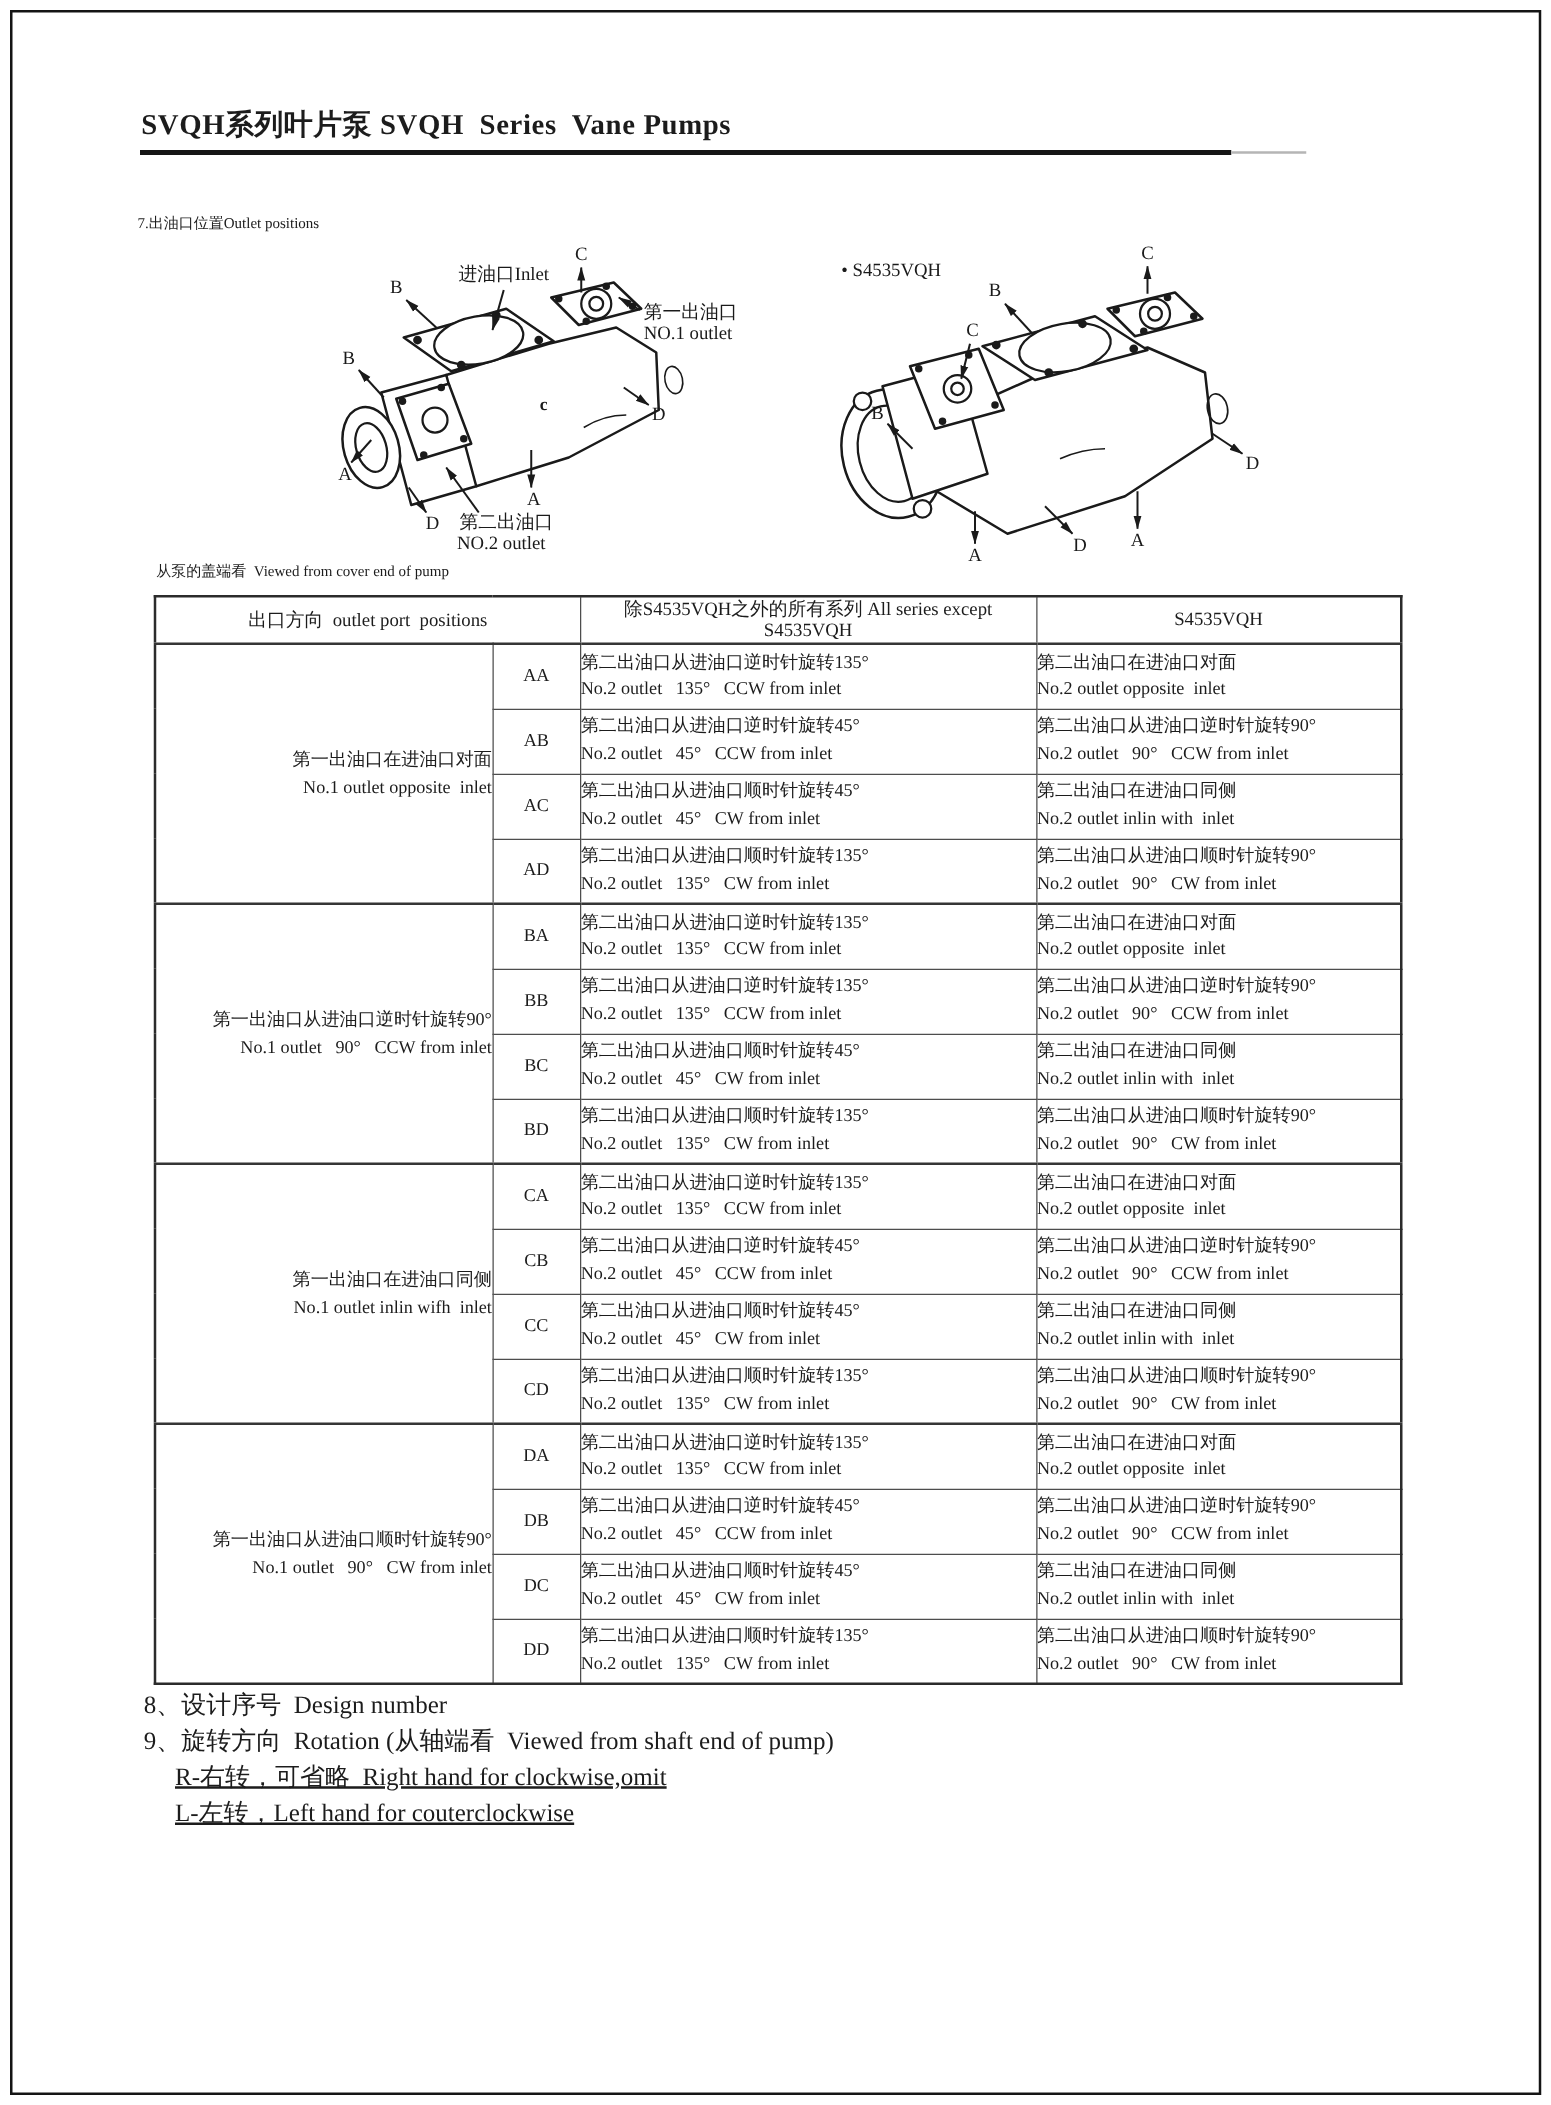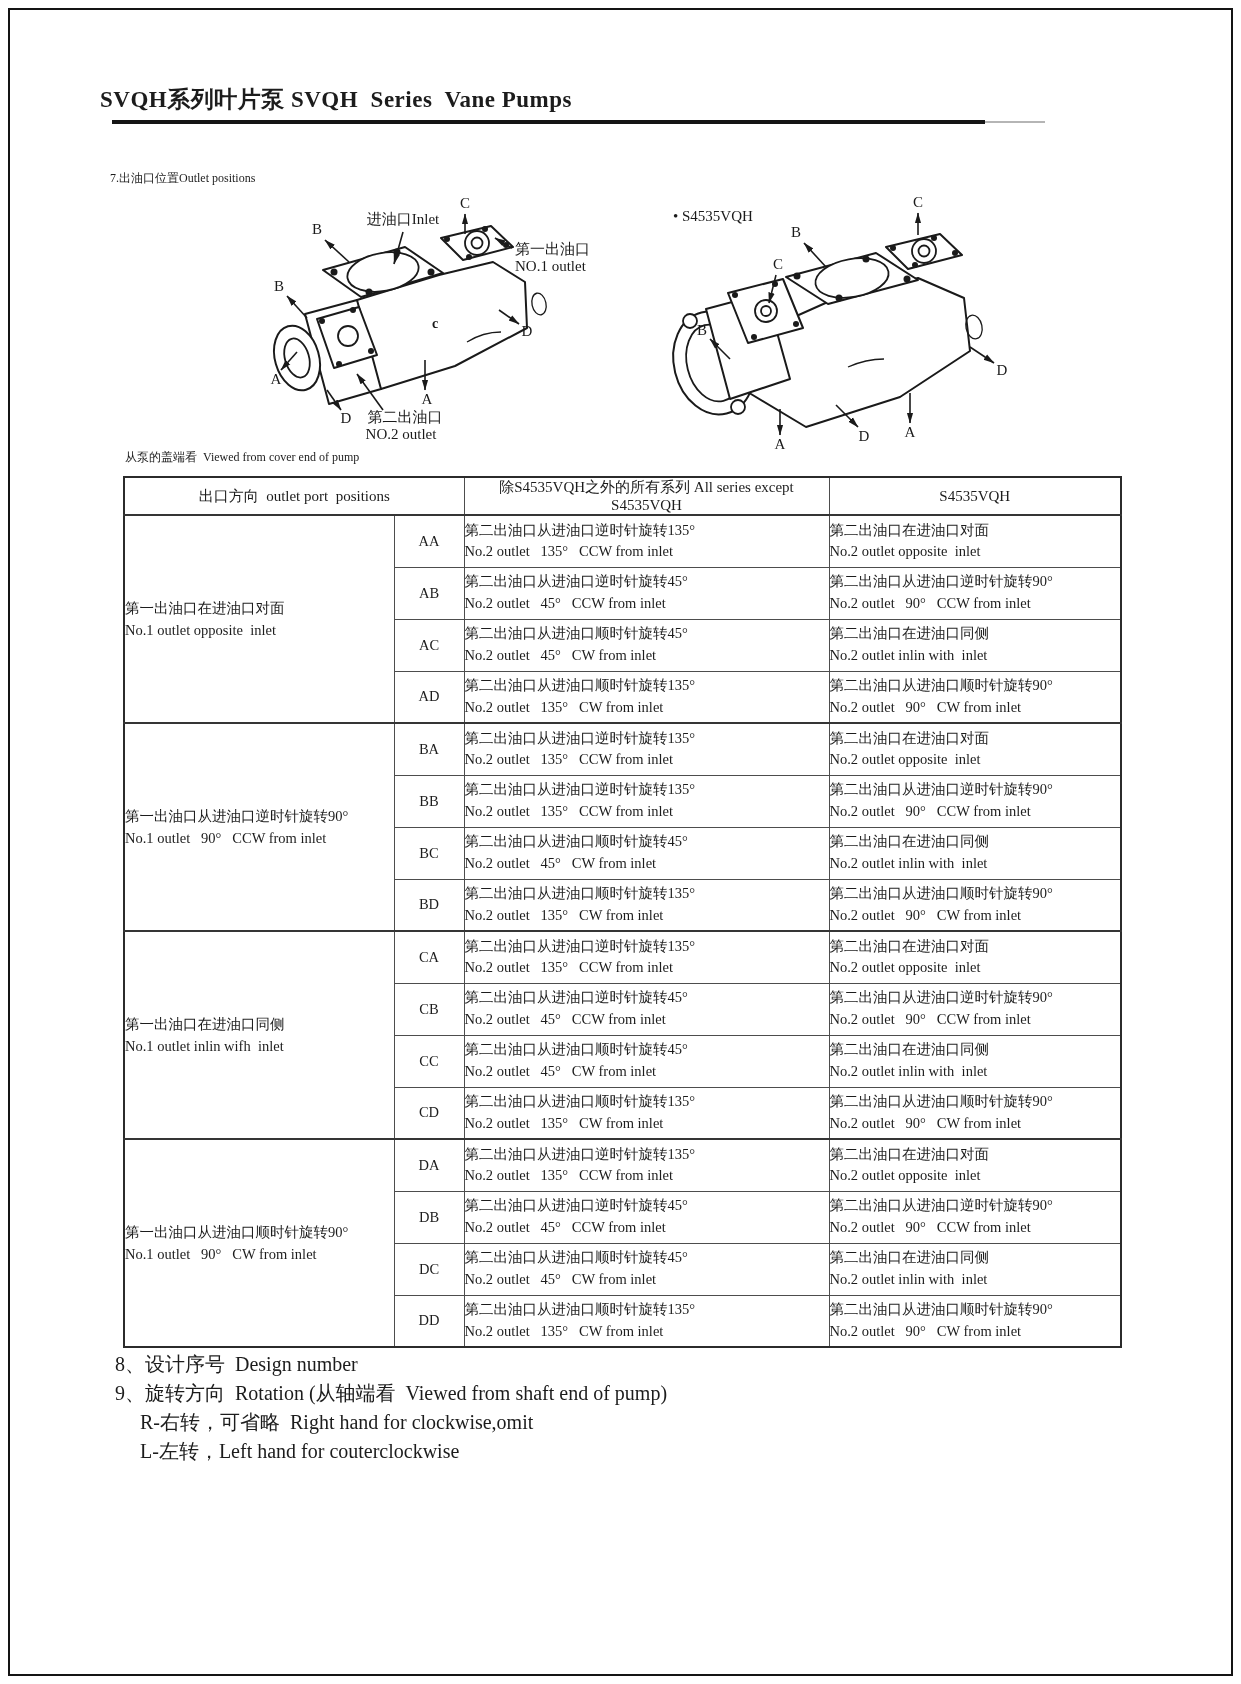--- a/index.html
+++ b/index.html
@@ -1,20 +1,20 @@
 <!DOCTYPE html>
 <html><head>
 <meta charset="utf-8">
 <style>
   html,body{margin:0;padding:0;background:#e8e8e8;}
   .page{position:relative;width:1241px;height:1684px;background:#ffffff;overflow:hidden;
         font-family:"Liberation Serif","DejaVu Serif",serif;color:#1c1c1c;}
   .frame{position:absolute;left:8px;top:8px;right:8px;bottom:8px;border:2px solid #141414;pointer-events:none;}
   .pre{white-space:pre-wrap;}
-  .title{position:absolute;left:100px;top:84px;font-size:23px;font-weight:bold;letter-spacing:.5px;}
+  .title{position:absolute;left:113px;top:84px;font-size:23px;font-weight:bold;letter-spacing:.5px;}
   .title-rule{position:absolute;left:112px;top:120px;width:873px;height:4px;background:#151515;}
   .title-rule-light{position:absolute;left:985px;top:121px;width:60px;height:2px;background:#b5b5b5;}
   .sec7{position:absolute;left:110px;top:170px;font-size:12px;}
   .caption{position:absolute;left:125px;top:449px;font-size:12px;}
   .diagram{position:absolute;}
   .diag-left{left:253px;top:192px;}
   .diag-right{left:618px;top:181px;}
   svg text{font-family:"Liberation Serif","DejaVu Serif",serif;fill:#1a1a1a;}
   svg .lbl{font-size:15px;}
   svg .dir{font-size:15px;}
@@ -27,27 +27,27 @@
   
   .tbl-wrap{position:absolute;left:123px;top:476px;border-radius:15px;}
   table.outlet{border-collapse:collapse;table-layout:fixed;width:997px;border:2px solid #2b2b2b;}
   table.outlet th,table.outlet td{border:1.5px solid #4d4d4d;padding:0;vertical-align:middle;
         font-weight:normal;font-size:14.5px;}
   table.outlet thead tr{height:34px;}
   table.outlet thead th{border-bottom:2.5px solid #353535;text-align:center;font-size:15px;}
   table.outlet tbody tr{height:52px;}
   table.outlet tbody td{border-top:1px solid #7d7d7d;}
   table.outlet tbody tr.group-start td{border-top:2px solid #353535;}
-  td.group-cell{padding-left:10px;line-height:1.55;}
+  td.group-cell{padding-left:10px;line-height:1.55;text-align:right;}
   td.code-cell{text-align:center;font-size:14px;}
   td.col-std{padding-left:30px;line-height:1.5;}
   td.col-s4{padding-left:22px;line-height:1.5;}
   .notes{position:absolute;left:115px;top:1354px;font-size:20px;line-height:1.0;}
   .note-line{margin-bottom:9px;}
-  .note-indent{margin-left:25px;}
+  .note-indent{margin-left:25px;text-decoration:underline;}
 </style>
 </head>
 <body>
 
 <div class="page">
   <div class="frame"></div>
 
   <div class="title pre">SVQH系列叶片泵 SVQH  Series  Vane Pumps</div>
   <div class="title-rule"></div>
   <div class="title-rule-light"></div>

